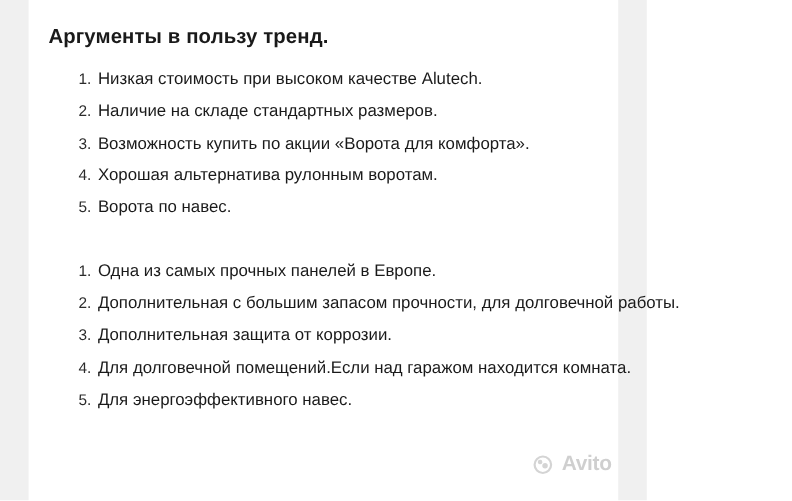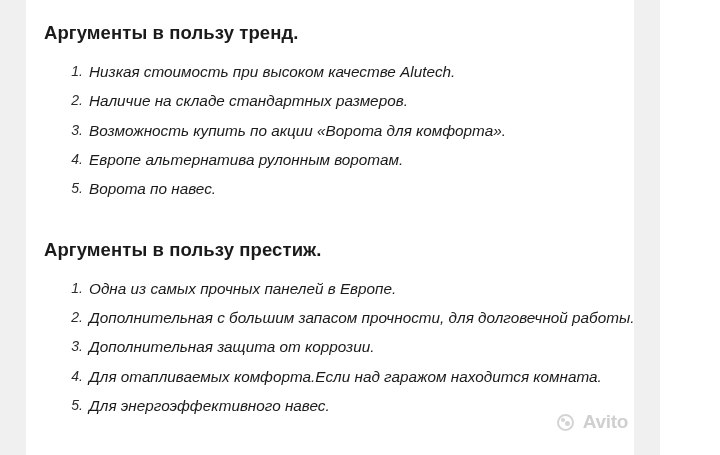--- a/index.html
+++ b/index.html
@@ -8,21 +8,21 @@
   }
   body {
     width: 720px;
     height: 455px;
     background: #ffffff;
     font-family: "Liberation Sans", sans-serif;
     overflow: hidden;
   }
   .page {
     position: relative;
-    width: 660px;
+    width: 588px;
     height: 455px;
     background: #ffffff;
     box-sizing: border-box;
   }
   .side-band {
     position: absolute;
     top: 0;
     height: 455px;
     width: 26px;
     background: #f0f0f0;
@@ -52,21 +52,20 @@
     margin-top: 0;
   }
   .section-2 {
     margin-top: 42px;
   }
   ol.items {
     margin: 0;
     padding: 0 0 0 42px;
     list-style: none;
     counter-reset: li;
-    font-style: italic;
   }
   ol.items li {
     counter-increment: li;
     position: relative;
     font-size: 15.3px;
     color: #1a1a1a;
     line-height: 1.0;
     padding: 0 0 0 3px;
     margin-bottom: 14px;
     white-space: nowrap;
@@ -138,32 +137,31 @@
   <div class="side-band right"></div>
 
   <div class="content">
 
     <div class="section section-1">
       <h2 class="section-title">Аргументы в пользу тренд.</h2>
       <ol class="items">
         <li>Низкая стоимость при высоком качестве Alutech.</li>
         <li>Наличие на складе стандартных размеров.</li>
         <li>Возможность купить по акции «Ворота для комфорта».</li>
-        <li>Европе альтернатива рулонным воротам.</li>
+        <li>Хорошая альтернатива рулонным воротам.</li>
         <li>Ворота по навес.</li>
       </ol>
     </div>
 
     <div class="section section-2">
-      <h2 class="section-title">Аргументы в пользу престиж.</h2>
       <ol class="items">
         <li>Одна из самых прочных панелей в Европе.</li>
         <li>Дополнительная с большим запасом прочности, для долговечной работы.</li>
         <li>Дополнительная защита от коррозии.</li>
-        <li>Для отапливаемых комфорта.Если над гаражом находится комната.</li>
+        <li>Для долговечной помещений.Если над гаражом находится комната.</li>
         <li>Для энергоэффективного навес.</li>
       </ol>
     </div>
 
   </div>
 
   <div class="watermark">
     <span class="wm-logo"></span>
     <span class="wm-text">Avito</span>
   </div>

